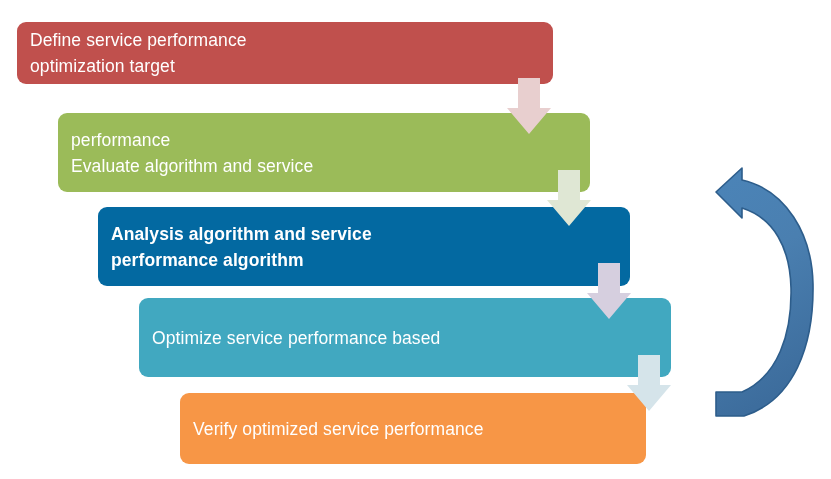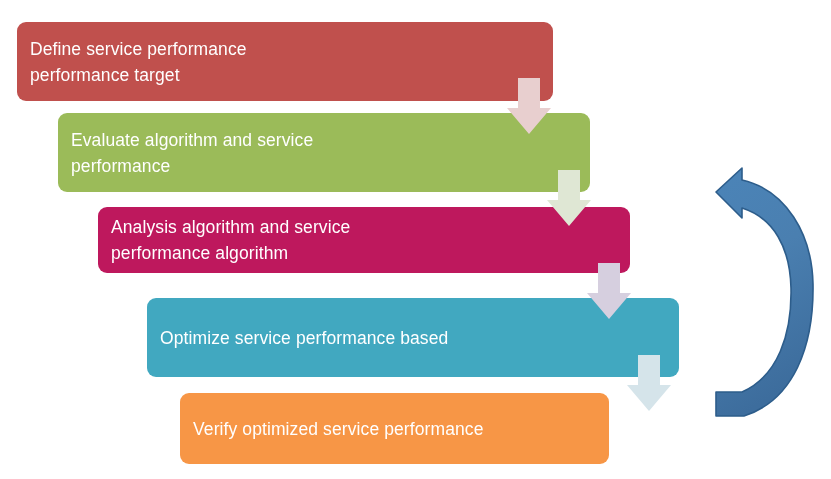--- a/index.html
+++ b/index.html
@@ -68,52 +68,52 @@
              C 114 186 94 240 44 256
              L 16 256
              L 16 232
              L 42 232
              C 78 216 92 174 91 128
              C 90 88 74 58 42 48
              L 42 58
              Z" fill="url(#loopGrad)" stroke="#2d5d8b" stroke-width="1.6" stroke-linejoin="round"></path>
   </svg>
 
-  <div class="step-box" style="left:17px; top:22px; width:536px; height:79px; background:#c0504d;">
+  <div class="step-box" style="left:17px; top:22px; width:536px; height:62px; background:#c0504d;">
     <div class="line">Define service performance</div>
-    <div class="line">performance target</div>
+    <div class="line">optimization target</div>
   </div>
 
   <svg class="down-arrow" style="left:507px; top:78px;" width="44" height="56" viewBox="0 0 44 56" aria-hidden="true">
     <path d="M 11 0 L 33 0 L 33 30 L 44 30 L 22 56 L 0 30 L 11 30 Z" fill="#e8cfcf"></path>
   </svg>
 
   <div class="step-box" style="left:58px; top:113px; width:532px; height:79px; background:#9bbb59;">
+    <div class="line">performance</div>
     <div class="line">Evaluate algorithm and service</div>
-    <div class="line">performance</div>
   </div>
 
   <svg class="down-arrow" style="left:547px; top:170px;" width="44" height="56" viewBox="0 0 44 56" aria-hidden="true">
     <path d="M 11 0 L 33 0 L 33 30 L 44 30 L 22 56 L 0 30 L 11 30 Z" fill="#dfe7d4"></path>
   </svg>
 
-  <div class="step-box" style="left:98px; top:207px; width:532px; height:66px; background:#be185d;">
+  <div class="step-box" style="left:98px; top:207px; width:532px; height:79px; background:#0369a1;font-weight:bold;">
     <div class="line">Analysis algorithm and service</div>
     <div class="line">performance algorithm</div>
   </div>
 
   <svg class="down-arrow" style="left:587px; top:263px;" width="44" height="56" viewBox="0 0 44 56" aria-hidden="true">
     <path d="M 11 0 L 33 0 L 33 30 L 44 30 L 22 56 L 0 30 L 11 30 Z" fill="#d6cfdf"></path>
   </svg>
 
-  <div class="step-box" style="left:139px; top:298px; width:532px; height:79px; background:#41a8c0;margin-left:8px;">
+  <div class="step-box" style="left:139px; top:298px; width:532px; height:79px; background:#41a8c0;">
     <div class="line">Optimize service performance based</div>
   </div>
 
   <svg class="down-arrow" style="left:627px; top:355px;" width="44" height="56" viewBox="0 0 44 56" aria-hidden="true">
     <path d="M 11 0 L 33 0 L 33 30 L 44 30 L 22 56 L 0 30 L 11 30 Z" fill="#d5e4ea"></path>
   </svg>
 
-  <div class="step-box" style="left:180px; top:393px; width:429px; height:71px; background:#f79646;">
+  <div class="step-box" style="left:180px; top:393px; width:466px; height:71px; background:#f79646;">
     <div class="line">Verify optimized service performance</div>
   </div>
 
 </div>
 
 </body></html>

